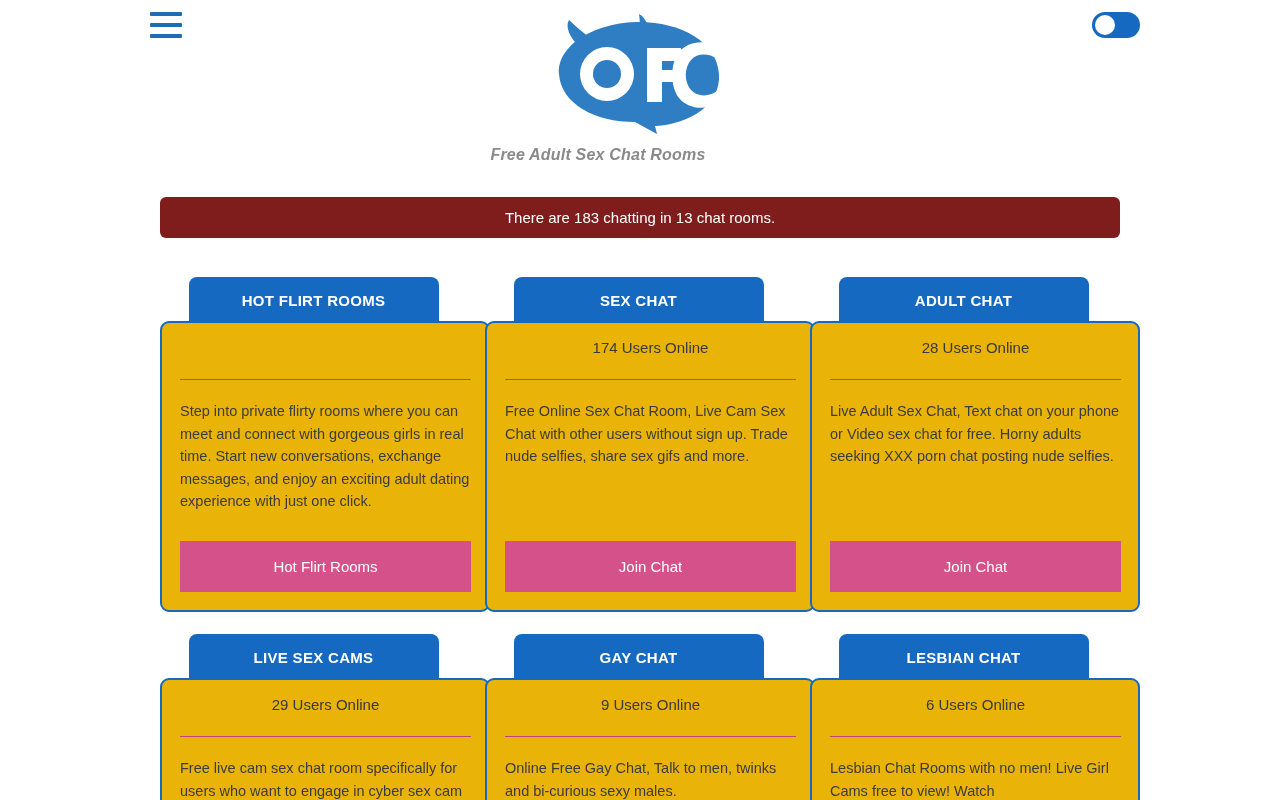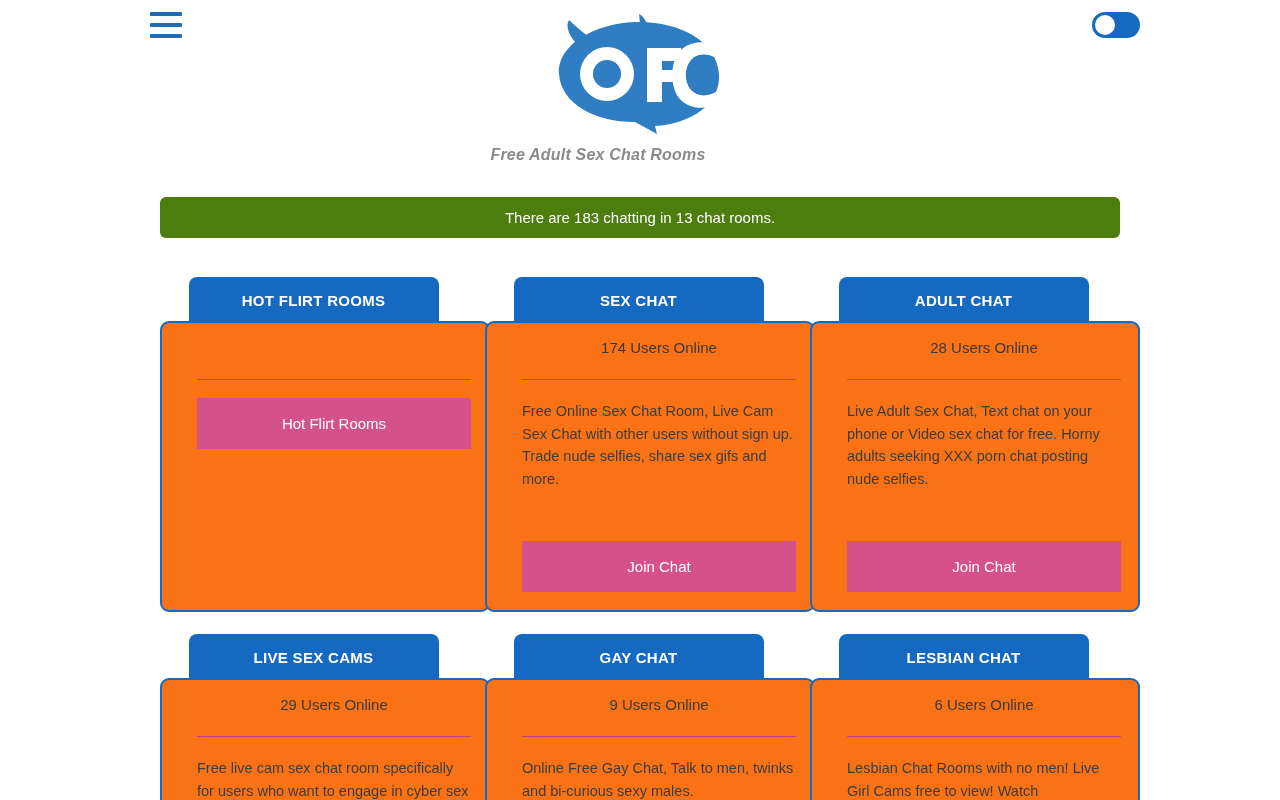--- a/index.html
+++ b/index.html
@@ -50,21 +50,21 @@
     position: absolute; top: 146px; left: 0; width: 1196px;
     text-align: center;
     font-size: 16px; font-weight: bold; font-style: italic;
     color: #8a8a8a; letter-spacing: 0.2px;
   }
 
   
   .banner {
     position: absolute; top: 197px; left: 160px;
     width: 960px; height: 41px;
-    background: #4d7c0f;
+    background: #7f1d1d;
     border-radius: 6px;
     display: flex; align-items: center; justify-content: center;
     color: #ffffff; font-size: 15px;
   }
 
   
   .grid {
     position: absolute; top: 277px; left: 160px;
     width: 960px;
     display: grid;
@@ -84,22 +84,22 @@
     letter-spacing: 0.3px;
     display: flex; align-items: center; justify-content: center;
     z-index: 1;
   }
   .card-body {
     position: relative;
     margin-top: -2px;
     width: 330px;
     border: 2px solid #1569c0;
     border-radius: 9px;
-    background: #f97316;
-    padding: 16px 17px 18px 35px;
+    background: #eab308;
+    padding: 16px 17px 18px 18px;
     z-index: 2;
   }
   .card-body.tall { min-height: 291px; display: flex; flex-direction: column; }
 
   .users-online {
     height: 24px;
     text-align: center;
     font-size: 15px;
     color: #3a3a3a;
   }
@@ -171,20 +171,21 @@
 
   <div class="banner">There are 183 chatting in 13 chat rooms.</div>
 
   <div class="grid">
 
     <div class="card">
       <div class="card-tab">HOT FLIRT ROOMS</div>
       <div class="card-body tall">
         <div class="users-online"></div>
         <div class="divider"></div>
+        <div class="card-desc">Step into private flirty rooms where you can meet and connect with gorgeous girls in real time. Start new conversations, exchange messages, and enjoy an exciting adult dating experience with just one click.</div>
         <div class="card-btn">Hot Flirt Rooms</div>
       </div>
     </div>
 
     <div class="card">
       <div class="card-tab">SEX CHAT</div>
       <div class="card-body tall">
         <div class="users-online">174 Users Online</div>
         <div class="divider"></div>
         <div class="card-desc">Free Online Sex Chat Room, Live Cam Sex Chat with other users without sign up. Trade nude selfies, share sex gifs and more.</div>

